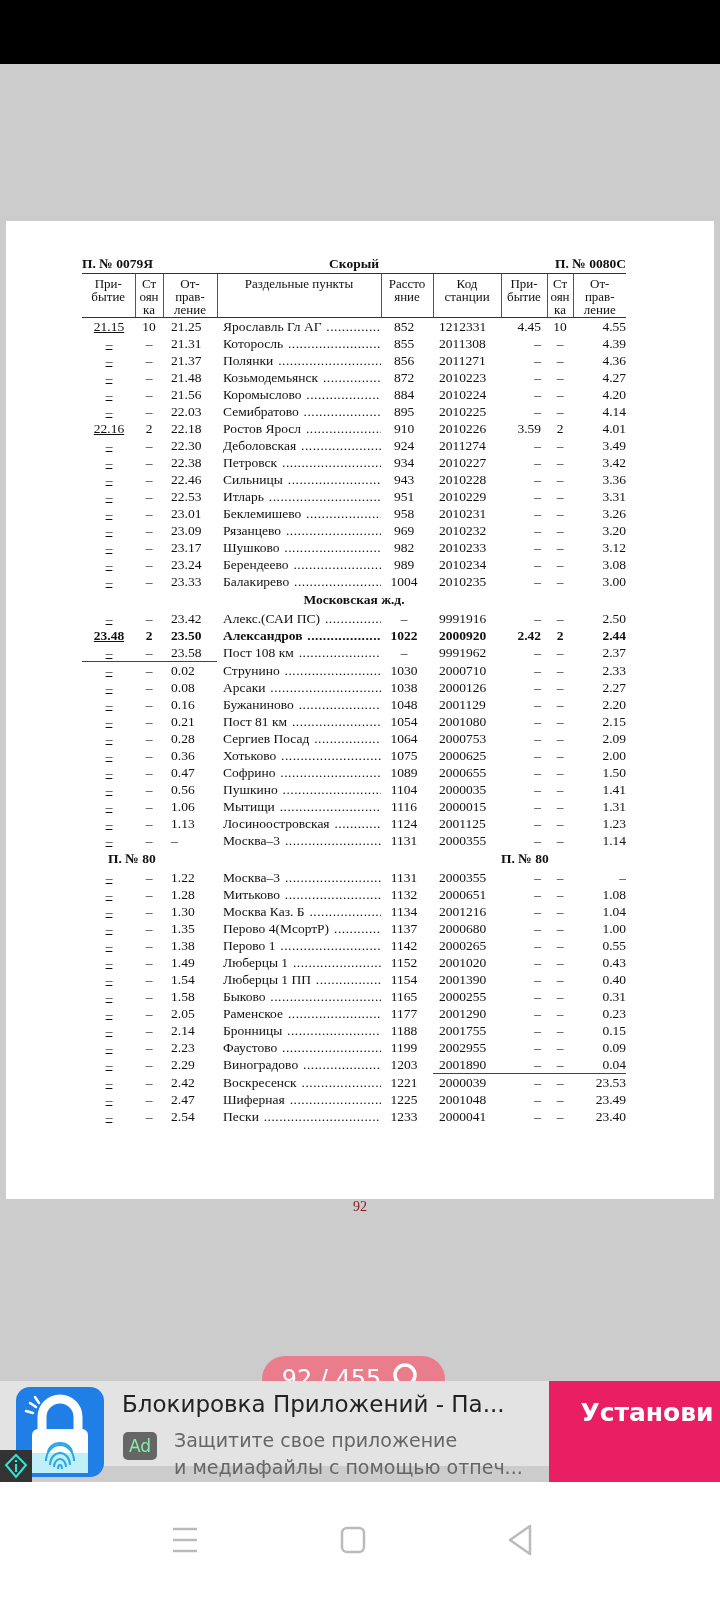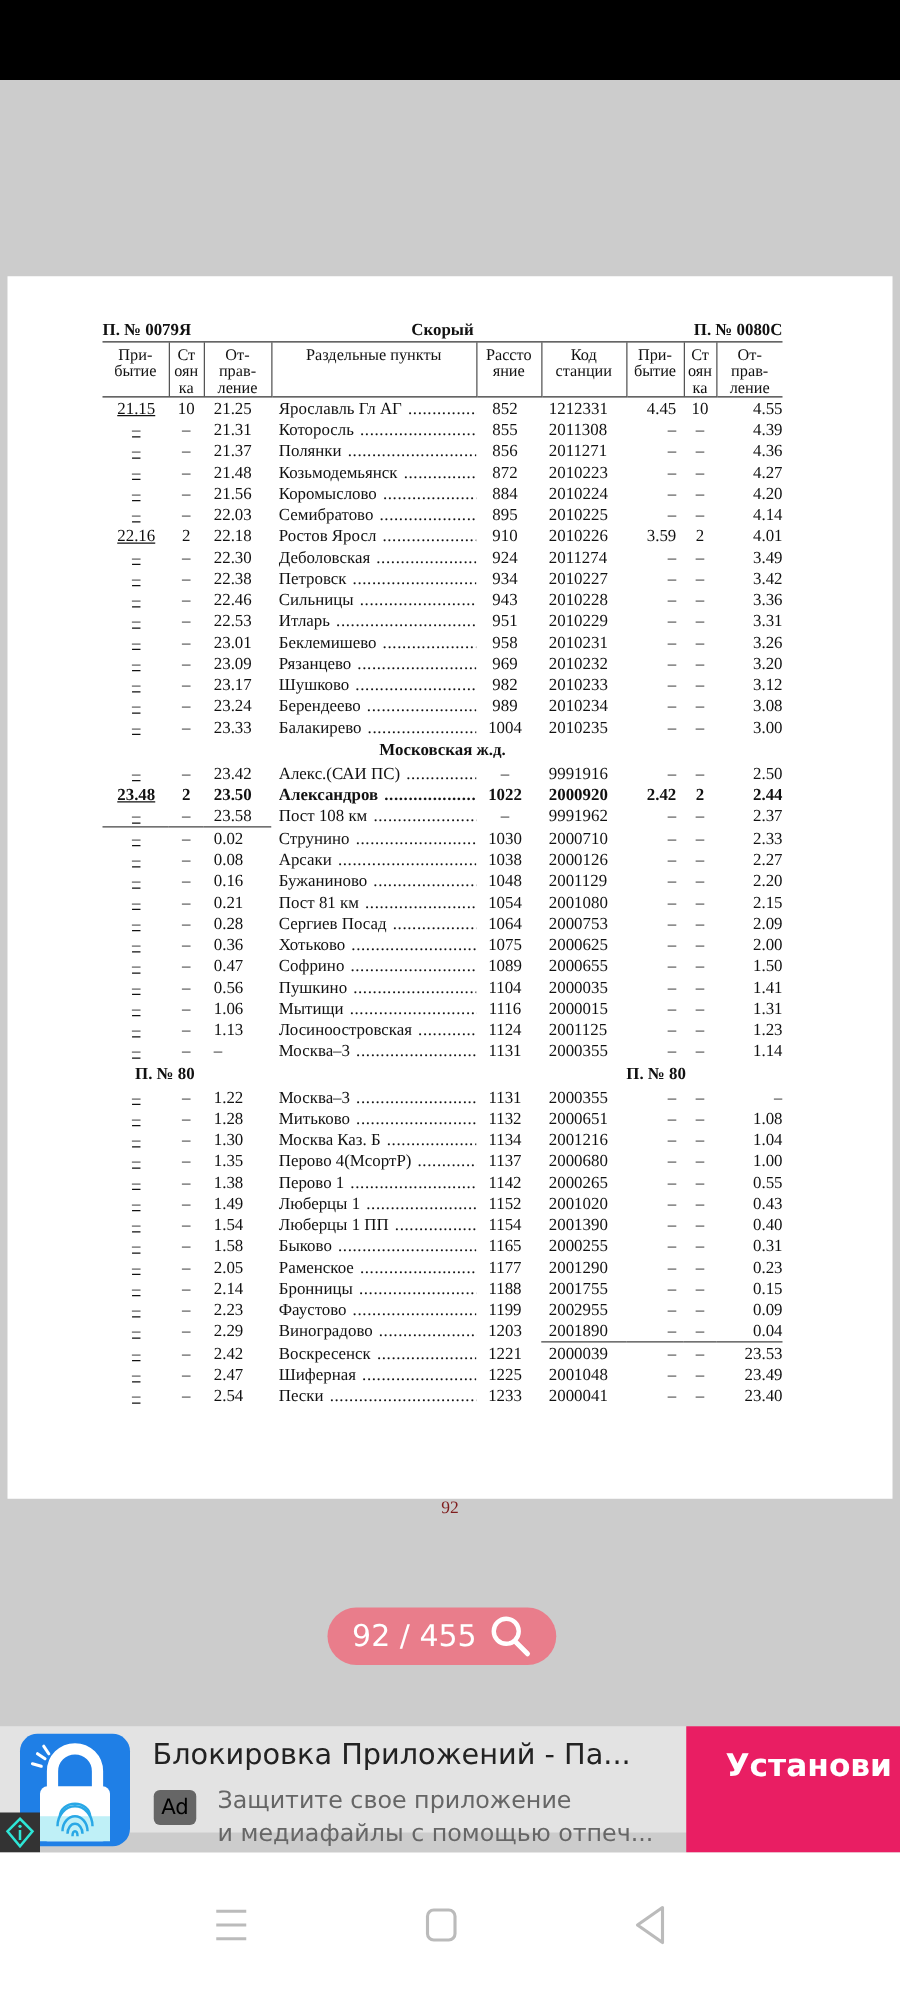--- a/index.html
+++ b/index.html
@@ -24,26 +24,26 @@
   td.name .dots::after { content: " ..............................................................................................."; letter-spacing: 0.5px; }
   td.dist { text-align: center; padding-right: 6px; }
   td.code { text-align: left; padding-left: 6px; }
   td.arr2 { text-align: right; padding-right: 6px; }
   td.st2 { text-align: center; }
   td.dep2 { text-align: right; }
   tr.bold td { font-weight: bold; }
   tr.section td { text-align: center; font-weight: bold; height: 20px; line-height: 20px; }
   tr.train td { font-weight: bold; height: 20px; line-height: 20px; }
   .pagenum { position: absolute; left: 0; right: 0; top: 942px; text-align: center; font-size: 14px; color: #7f1d1d; margin-top: 36px; }
-  .pager { position: absolute; left: 262px; top: 1286px; width: 183px; height: 46px; border-radius: 31px; background: #e97d8b; color: #fff; font-family: "DejaVu Sans", sans-serif; font-size: 24px; display: flex; align-items: center; justify-content: center; gap: 10px; }
+  .pager { position: absolute; left: 262px; top: 1356px; width: 183px; height: 46px; border-radius: 31px; background: #e97d8b; color: #fff; font-family: "DejaVu Sans", sans-serif; font-size: 24px; display: flex; align-items: center; justify-content: center; gap: 10px; }
   .pager svg { width: 34px; height: 34px; }
   .ad { position: absolute; left: 0; top: 1381px; width: 720px; height: 85px; background: #e3e3e3; }
   .ad-icon { position: absolute; left: 16px; top: 6px; width: 88px; height: 90px; border-radius: 14px; background: #1f7fe6; overflow: hidden; }
   .ad-title { position: absolute; left: 122px; top: 10px; font-family: "DejaVu Sans", sans-serif; font-size: 23px; color: #222; white-space: nowrap; }
-  .ad-badge { position: absolute; left: 123px; top: 51px; width: 34px; height: 28px; border-radius: 5px; background: #666; color: #000000; font-family: "DejaVu Sans", sans-serif; font-size: 17px; text-align: center; line-height: 28px; }
+  .ad-badge { position: absolute; left: 123px; top: 51px; width: 34px; height: 28px; border-radius: 5px; background: #666; color: #86efac; font-family: "DejaVu Sans", sans-serif; font-size: 17px; text-align: center; line-height: 28px; }
   .ad-desc { position: absolute; left: 174px; top: 46px; font-family: "DejaVu Sans", sans-serif; font-size: 19px; color: #666; line-height: 27px; white-space: nowrap; }
   .ad-btn { position: absolute; left: 549px; top: 0; width: 171px; height: 101px; background: #e91e63; color: #fff; font-family: "DejaVu Sans", sans-serif; font-weight: bold; font-size: 25px; text-align: center; line-height: 36px; padding-top: 14px; box-sizing: border-box; padding-left: 25px; }
   .ad-info { position: absolute; left: 0; top: 1450px; width: 32px; height: 32px; background: #333; }
   .navbar { position: absolute; left: 0; top: 1482px; width: 720px; height: 118px; background: #fff; }
   .nav-btn { position: absolute; top: 38px; width: 40px; height: 40px; }
 </style>
 </head>
 <body>
 
 <div class="statusbar"></div>

